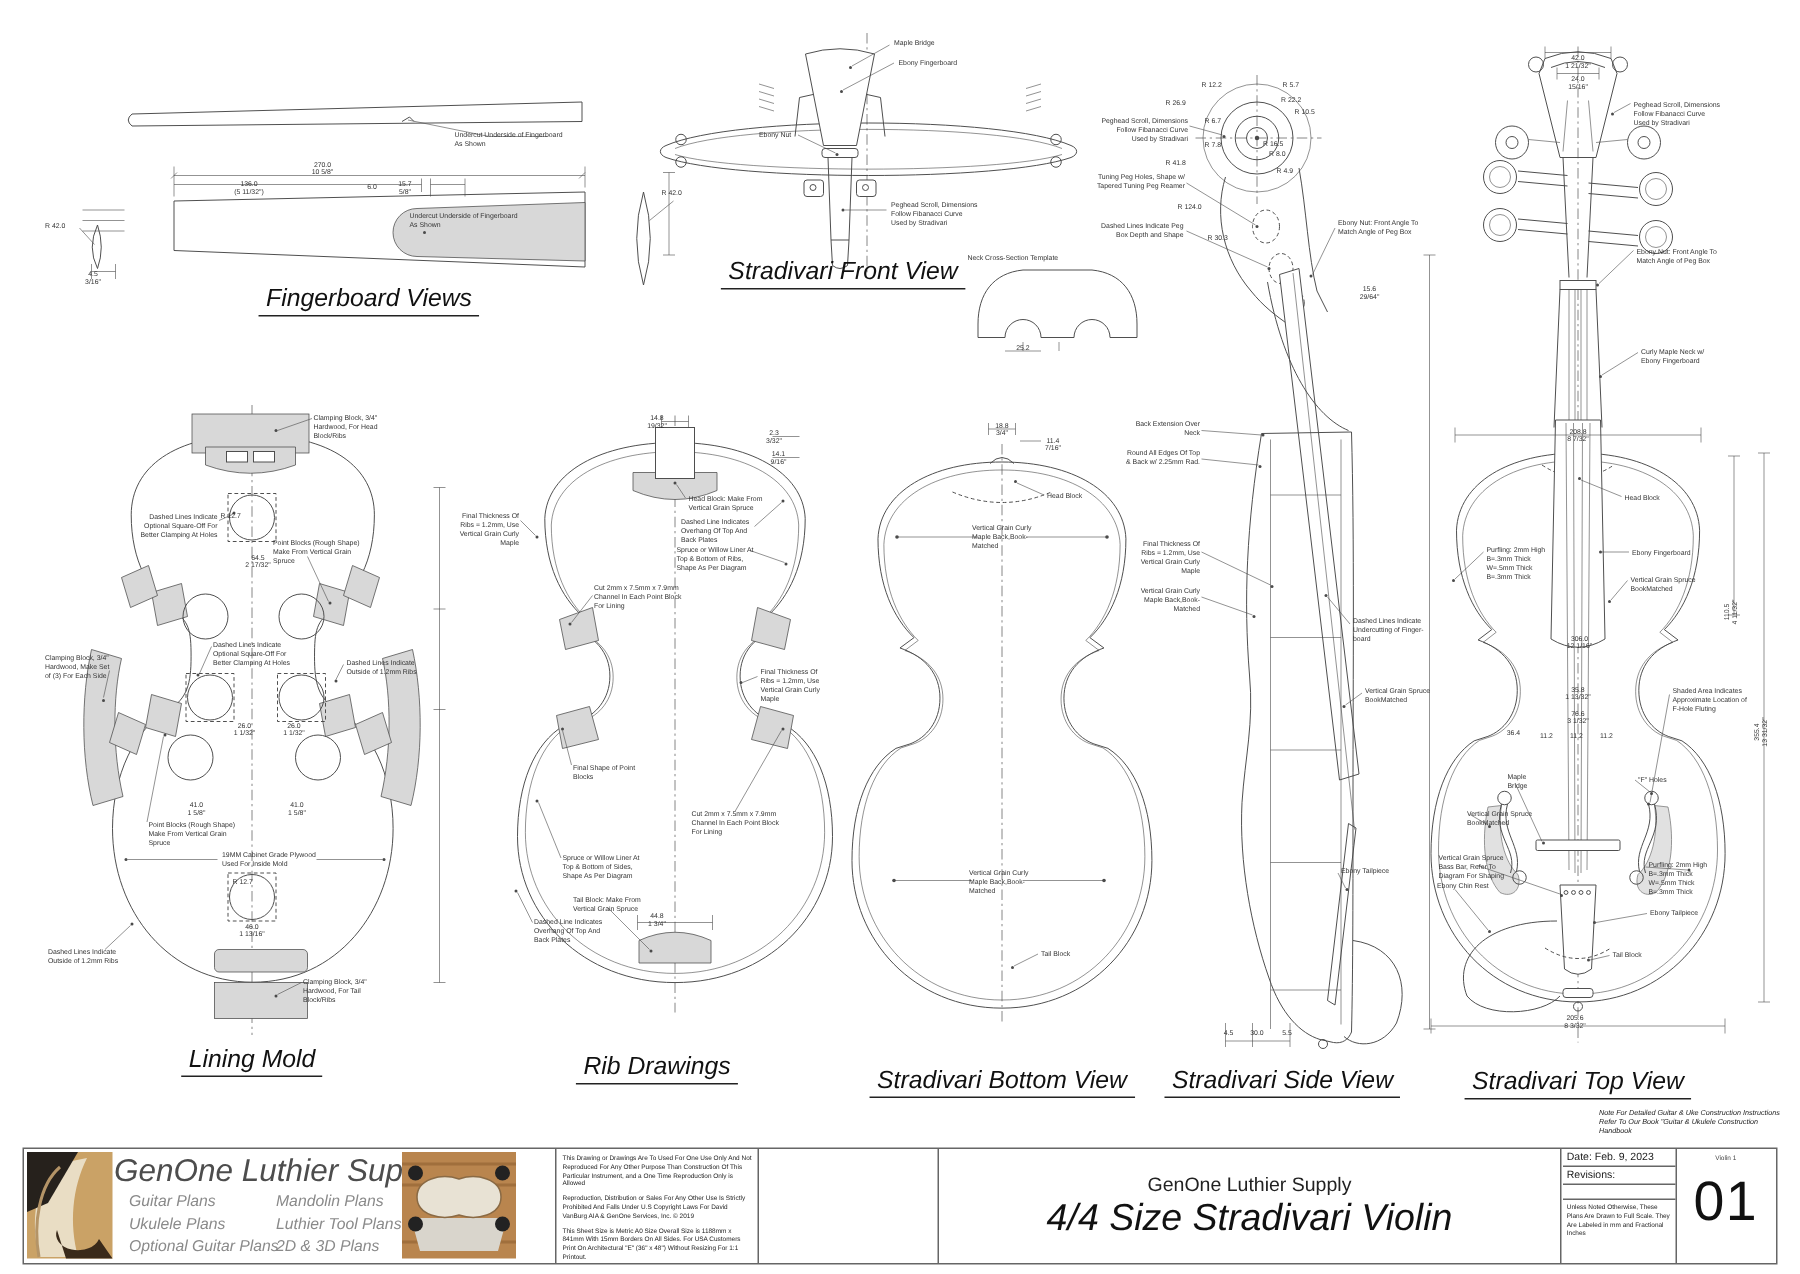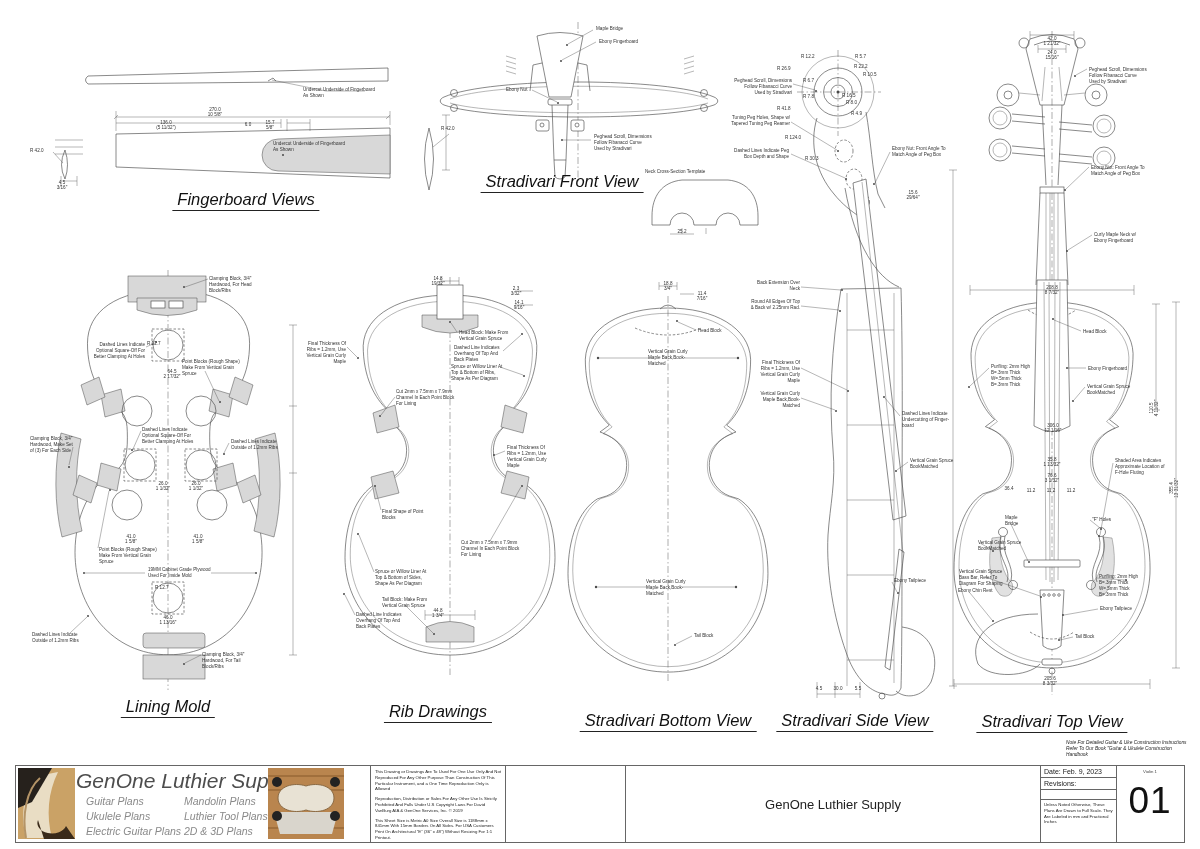--- a/index.html
+++ b/index.html
@@ -24,21 +24,21 @@
      color:#111;border-bottom:1.3px solid #222;padding:0 5px 1px;white-space:nowrap;}
   
   .tblock{position:absolute;left:15px;top:765px;width:1170px;height:78px;
           border:1.4px solid #666;display:flex;box-sizing:border-box;background:#fff;}
   .tcell{border-right:1px solid #666;position:relative;box-sizing:border-box;height:100%;}
   .logo-cell{width:355px;}
   .legal-cell{width:135px;padding:3px 4px;font-size:4.3px;line-height:1.35;color:#222;}
   .legal-cell p{margin:0 0 4px 0;}
   .blank-cell{width:120px;}
   .title-cell{width:415px;display:flex;flex-direction:column;align-items:center;justify-content:center;}
-  .right-cell{width:143px;display:flex;border-right:none;}
+  .right-cell{width:143px;display:flex;border-right:none;justify-content:center;}
   .company{position:absolute;left:60px;top:3px;font-style:italic;font-size:21px;color:#4d4d4d;white-space:nowrap;}
   .plans{position:absolute;top:28px;font-style:italic;font-size:10.5px;color:#8a8a8a;line-height:1.45;}
   .supply-line{font-size:13px;color:#222;}
   .sheet-title{font-style:italic;font-size:25px;color:#111;margin-top:1px;}
   .rc-left{width:76px;border-right:1px solid #666;display:flex;flex-direction:column;box-sizing:border-box;}
   .rc-row{border-bottom:1px solid #666;font-size:7px;padding:2px 3px;box-sizing:border-box;}
   .rc-note{font-size:4.3px;line-height:1.35;padding:2px 3px;color:#222;white-space:pre-line;}
   .rc-right{width:66px;display:flex;flex-direction:column;align-items:center;}
   .sheet-tag{font-size:4.3px;margin-top:3px;color:#444;}
   .sheet-no{font-size:37px;color:#111;margin-top:6px;letter-spacing:1px;}
@@ -529,21 +529,21 @@
         <rect width="57" height="71" fill="#caa266"></rect>
         <path d="M8,70 C2,45 6,20 20,8 L40,4 C30,24 28,48 34,70 Z" fill="#e9ddc4"></path>
         <path d="M0,0 L34,0 L14,34 L0,40 Z" fill="#26211c"></path>
         <path d="M20,52 a14,10 0 0,0 28,6 L57,71 L26,71 Z" fill="#3a2a1a"></path>
         <path d="M8,70 C4,48 8,22 22,10" stroke="#b49467" fill="none" stroke-width="2"></path>
       </svg>
       <div class="company">GenOne Luthier Supplies</div>
       <div class="plans" style="left:70px">
         <div>Guitar Plans</div>
         <div>Ukulele Plans</div>
-        <div>Electric Guitar Plans</div>
+        <div>Optional Guitar Plans</div>
       </div>
       <div class="plans" style="left:168px">
         <div>Mandolin Plans</div>
         <div>Luthier Tool Plans</div>
         <div>2D &amp; 3D Plans</div>
       </div>
       <svg style="left:252px;top:2px" width="76" height="71" viewBox="0 0 76 71">
         <rect width="76" height="71" fill="#b9854e"></rect>
         <path d="M0,8 H76 M0,22 H76 M0,60 H76" stroke="#a06f3c" stroke-width="2"></path>
         <path d="M6,44 L70,44 L64,66 L12,66 Z" fill="#d9d5cc"></path>
@@ -556,20 +556,21 @@
       </svg>
     </div>
     <div class="tcell legal-cell">
       <p>This Drawing or Drawings Are To Used For One Use Only And Not Reproduced For Any Other Purpose Than Construction Of This Particular Instrument, and a One Time Reproduction Only is Allowed</p>
       <p>Reproduction, Distribution or Sales For Any Other Use Is Strictly Prohibited And Falls Under U.S Copyright Laws For David VanBurg AIA &amp; GenOne Services, Inc. © 2019</p>
       <p>This Sheet Size is Metric A0 Size Overall Size is 1188mm x 841mm With 15mm Borders On All Sides. For USA Customers Print On Architectural "E" (36" x 48") Without Resizing For 1:1 Printout.</p>
     </div>
     <div class="tcell blank-cell"></div>
     <div class="tcell title-cell">
       <div class="supply-line">GenOne Luthier Supply</div>
+      <div class="sheet-title">4/4 Size Stradivari Violin</div>
     </div>
     <div class="tcell right-cell">
       <div class="rc-left">
         <div class="rc-row">Date: Feb. 9, 2023</div>
         <div class="rc-row">Revisions:</div>
         <div class="rc-row" style="height:10px"></div>
         <div class="rc-note">Unless Noted Otherwise, These
 Plans Are Drawn to Full Scale. They
 Are Labeled in mm and Fractional
 Inches</div>

